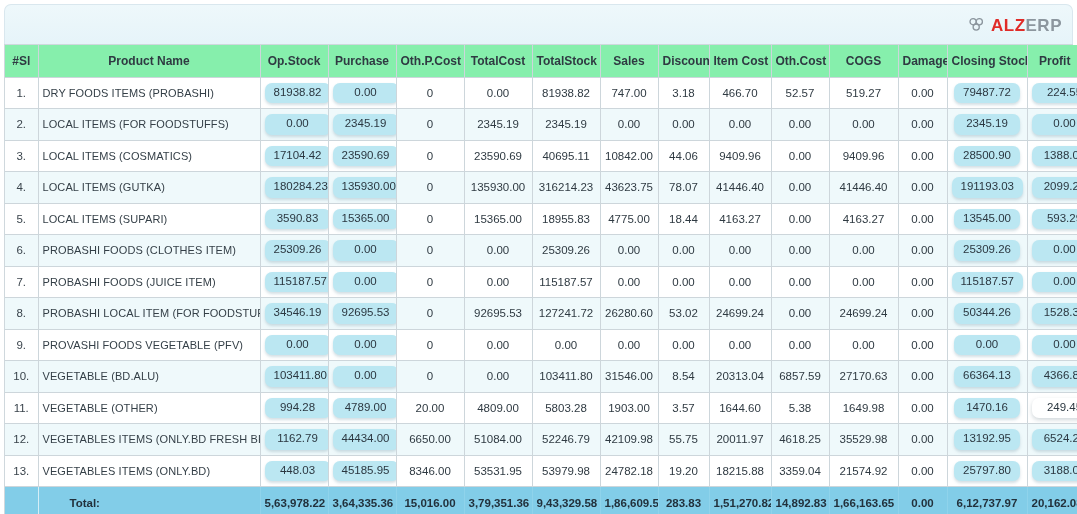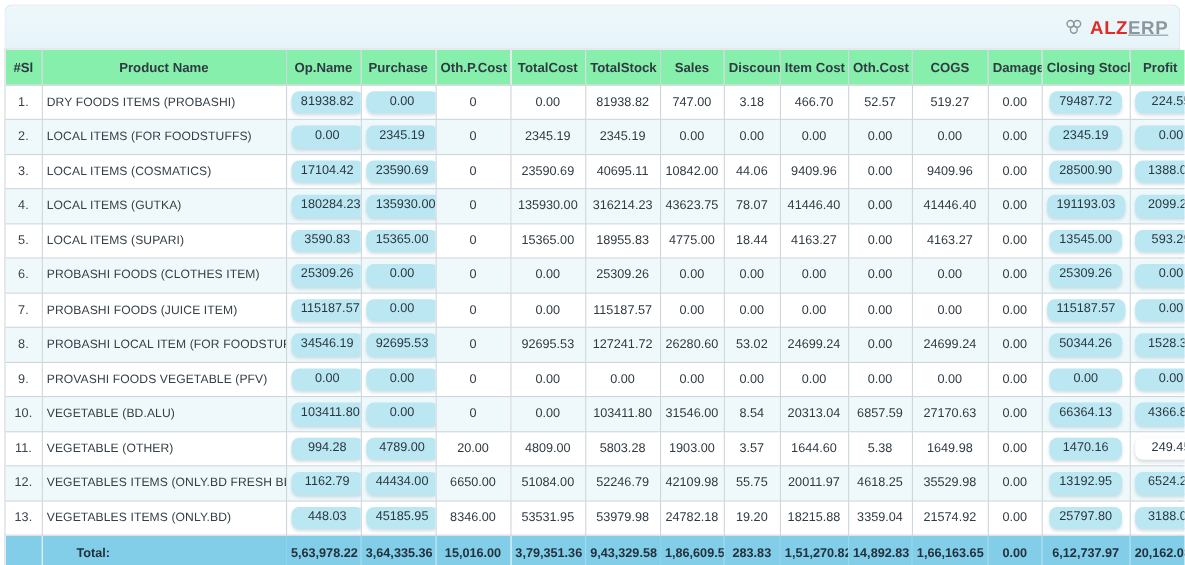--- a/index.html
+++ b/index.html
@@ -51,21 +51,21 @@
   }
   .brand-mark { display: block; }
   .brand-word {
     font-size: 17px;
     font-weight: bold;
     letter-spacing: .5px;
     line-height: 1;
     display: flex;
   }
   .brand-alz { color: #e02b28; }
-  .brand-erp { color: #8c969e; text-decoration: underline; }
+  .brand-erp { color: #8c969e; }
 
   
   .table-wrap {
     margin: 0 4px 4px 4px;
     border: 1px solid #cfd8dd;
     border-top: 1px solid #cfd8dd;
     box-sizing: border-box;
   }
   table.perf {
     border-collapse: collapse;
@@ -185,21 +185,21 @@
         <col style="width:58px">
         <col style="width:69px">
         <col style="width:49px">
         <col style="width:80px">
         <col style="width:55px">
       </colgroup>
       <thead>
         <tr>
           <th>#Sl</th>
           <th>Product Name</th>
-          <th>Op.Name</th>
+          <th>Op.Stock</th>
           <th>Purchase</th>
           <th>Oth.P.Cost</th>
           <th>TotalCost</th>
           <th>TotalStock</th>
           <th>Sales</th>
           <th>Discount</th>
           <th>Item Cost</th>
           <th>Oth.Cost</th>
           <th>COGS</th>
           <th>Damage</th>

